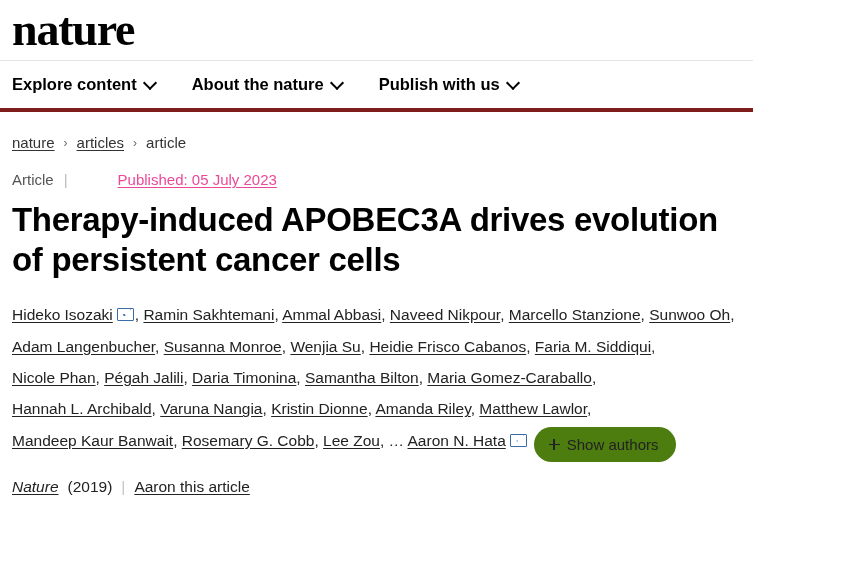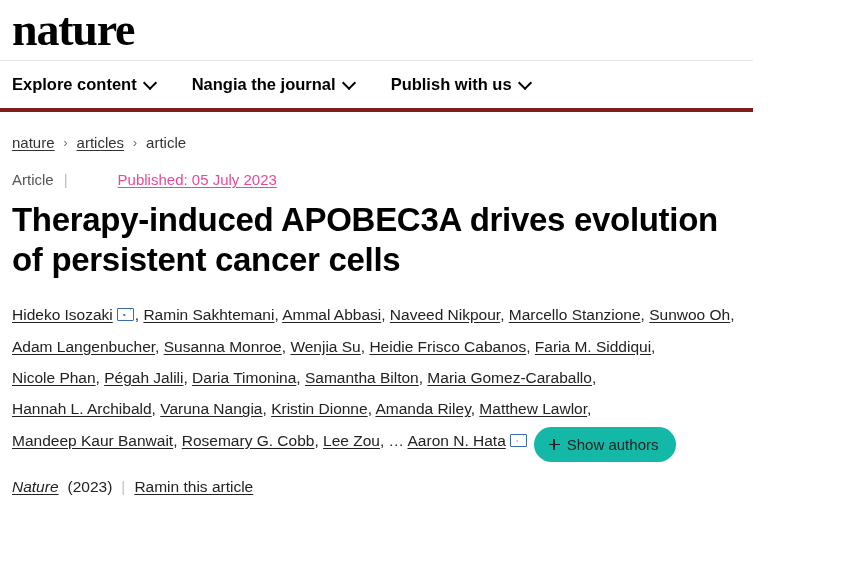--- a/index.html
+++ b/index.html
@@ -190,21 +190,21 @@
     height: 100%;
     border-bottom: 1.4px solid #3c6ca8;
     box-sizing: border-box;
     clip-path: polygon(0 0, 50% 100%, 100% 0);
   }
 
   .show-authors {
     display: inline-flex;
     align-items: center;
     gap: 7px;
-    background: #14b8a6;
+    background: #4d7c0f;
     border: none;
     border-radius: 18px;
     padding: 9px 18px 9px 15px;
     font-size: 15px;
     color: #222;
     font-family: "Liberation Sans", sans-serif;
     cursor: pointer;
     margin-left: 6px;
     vertical-align: -4px;
   }
@@ -256,21 +256,21 @@
   <div class="masthead">
     <h1 class="logo">nature</h1>
   </div>
 
   <nav class="nav">
     <div class="nav-item">
       <span>Explore content</span>
       <span class="chev"></span>
     </div>
     <div class="nav-item">
-      <span>Nangia the journal</span>
+      <span>About the nature</span>
       <span class="chev"></span>
     </div>
     <div class="nav-item">
       <span>Publish with us</span>
       <span class="chev"></span>
     </div>
   </nav>
 
   <div class="content">
 
@@ -292,19 +292,19 @@
 
     <div class="authors">
       <a>Hideko Isozaki</a><span class="mail"><span class="flap"></span></span><span class="comma">, </span><a>Ramin Sakhtemani</a><span class="comma">, </span><a>Ammal Abbasi</a><span class="comma">, </span><a>Naveed Nikpour</a><span class="comma">, </span><a>Marcello Stanzione</a><span class="comma">, </span><a>Sunwoo Oh</a><span class="comma">, </span><a>Adam Langenbucher</a><span class="comma">, </span><a>Susanna Monroe</a><span class="comma">, </span><a>Wenjia Su</a><span class="comma">, </span><a>Heidie Frisco Cabanos</a><span class="comma">, </span><a>Faria M. Siddiqui</a><span class="comma">, </span><a>Nicole Phan</a><span class="comma">, </span><a>Pégah Jalili</a><span class="comma">, </span><a>Daria Timonina</a><span class="comma">, </span><a>Samantha Bilton</a><span class="comma">, </span><a>Maria Gomez-Caraballo</a><span class="comma">, </span><a>Hannah L. Archibald</a><span class="comma">, </span><a>Varuna Nangia</a><span class="comma">, </span><a>Kristin Dionne</a><span class="comma">, </span><a>Amanda Riley</a><span class="comma">, </span><a>Matthew Lawlor</a><span class="comma">, </span><a>Mandeep Kaur Banwait</a><span class="comma">, </span><a>Rosemary G. Cobb</a><span class="comma">, </span><a>Lee Zou</a><span class="comma">, </span><span>…</span> <a>Aaron N. Hata</a><span class="mail"><span class="flap"></span></span><button class="show-authors">
           <span class="plus"></span>
           <span>Show authors</span>
         </button>
     </div>
 
     <div class="journal-line">
       <a class="jname">Nature</a>
-      <span>(2023)</span>
+      <span>(2019)</span>
       <span class="divider">|</span>
-      <a class="cite">Ramin this article</a>
+      <a class="cite">Aaron this article</a>
     </div>
 
   </div>
 </div>
 
 </body></html>

